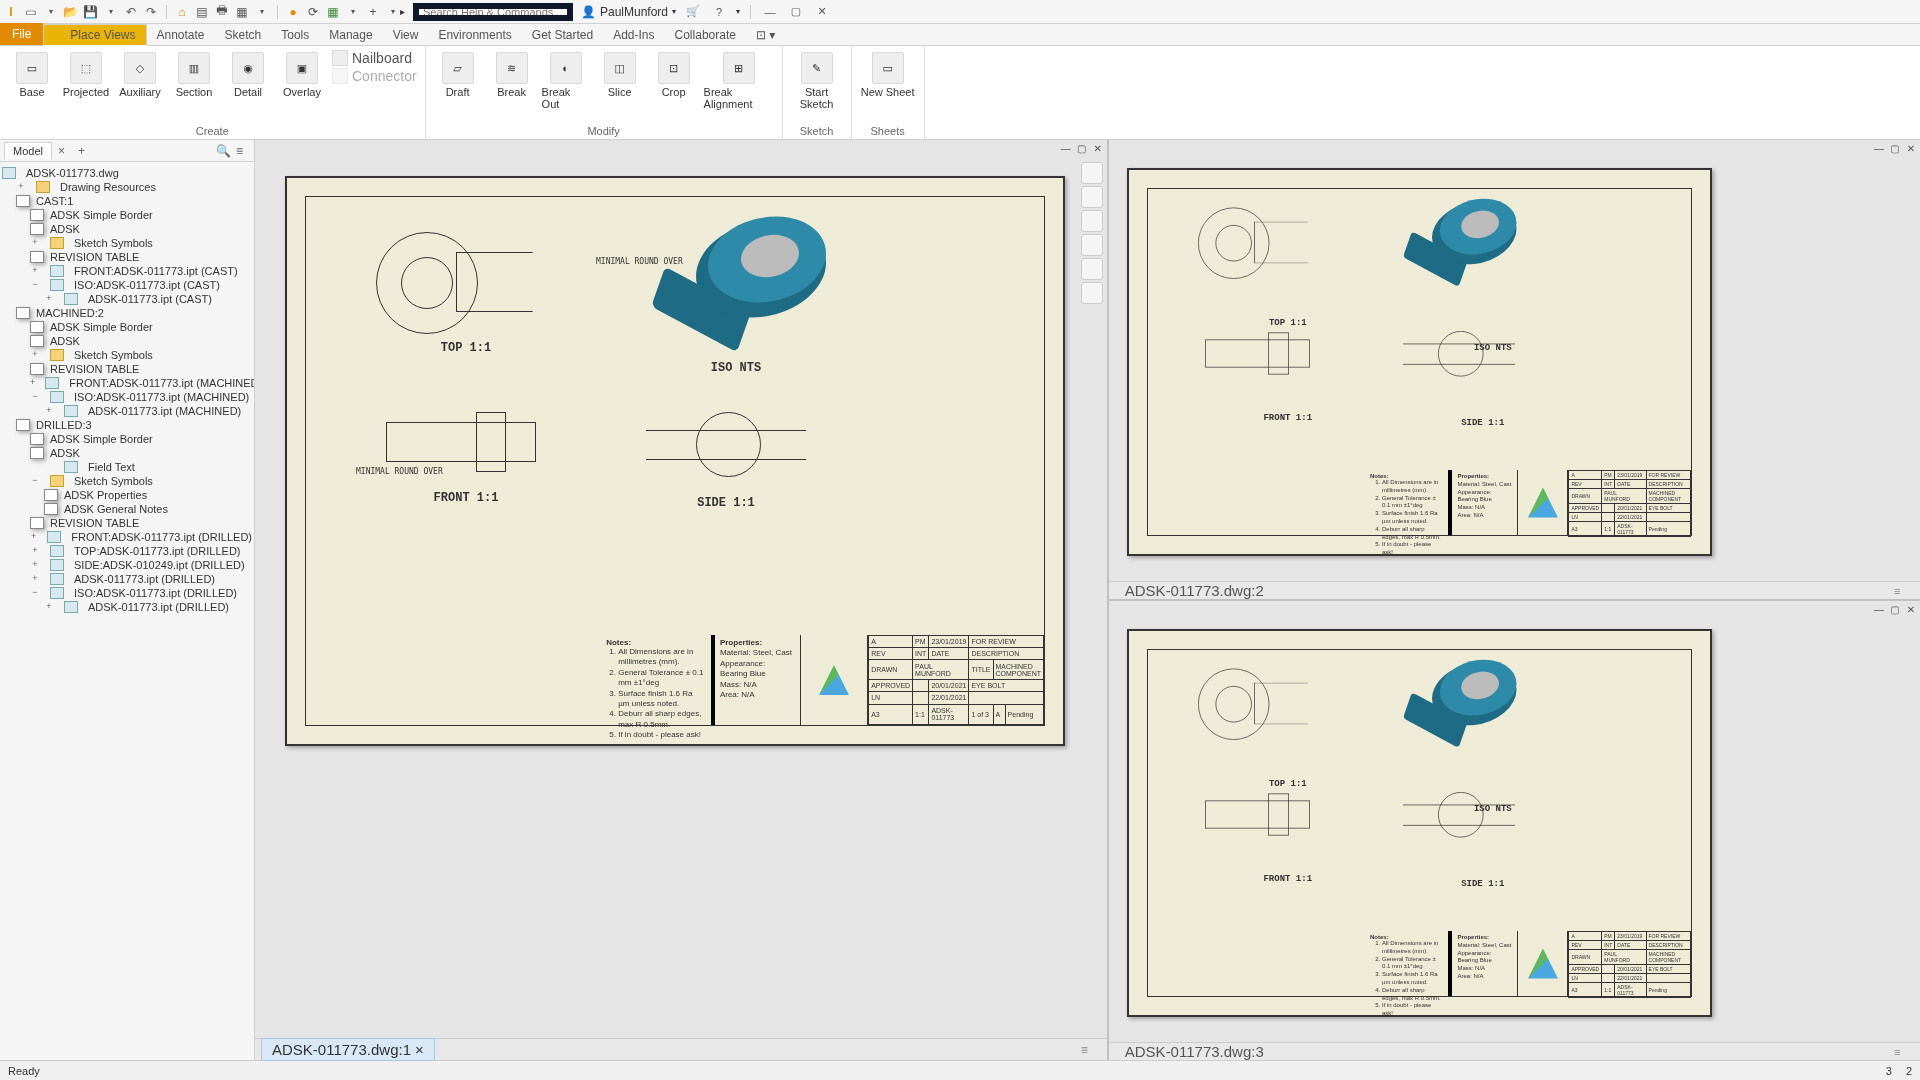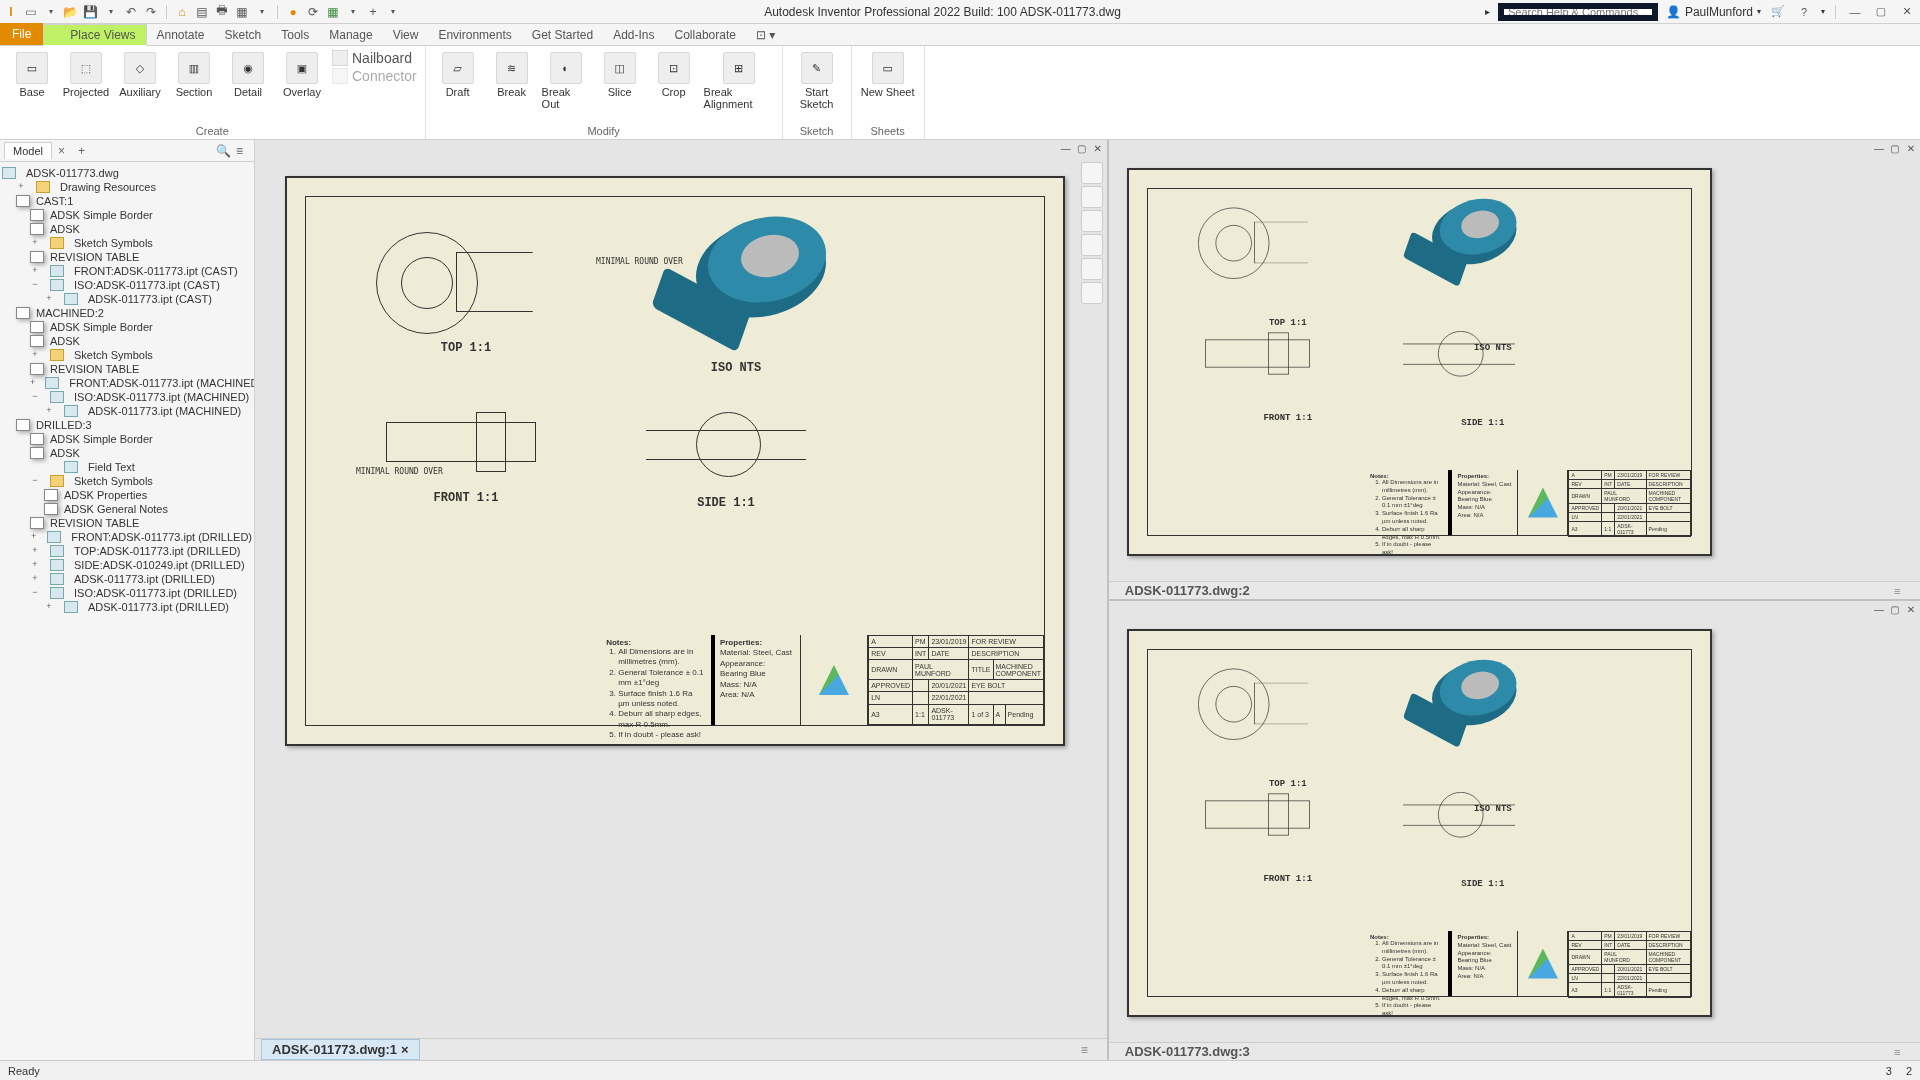--- a/index.html
+++ b/index.html
@@ -13,21 +13,21 @@
 .titlebar .right { display: flex; align-items: center; gap: 8px; }
 .search-help { width: 160px; height: 18px; border: 6px solid #0f172a; padding: 0 4px; font-size: 11px; color: #888; background: #fff; }
 .user { font-size: 12px; color: #333; display: flex; align-items: center; gap: 4px; }
 .win-btn { width: 18px; height: 14px; display: inline-flex; align-items: center; justify-content: center; color: #555; font-size: 11px; }
 .sep { width: 1px; height: 14px; background: #ccc; margin: 0 2px; }
 
 
 .ribbon-tabs { height: 22px; background: #f5f5f5; display: flex; align-items: flex-end; border-bottom: 1px solid #d0d0d0; padding-left: 0px; }
 .ribbon-tab { padding: 3px 10px; font-size: 12px; color: #555; cursor: pointer; }
 .ribbon-tab.file { background: #e38b00; color: #fff; font-weight: normal; padding: 4px 12px; }
-.ribbon-tab.active { background: #bef264; border: 1px solid #d0d0d0; border-bottom: 1px solid #fff; margin-bottom: -1px; padding-left: 26px; }
+.ribbon-tab.active { background: #eab308; border: 1px solid #d0d0d0; border-bottom: 1px solid #fff; margin-bottom: -1px; padding-left: 26px; }
 
 
 .ribbon { height: 94px; background: #fff; display: flex; border-bottom: 1px solid #d0d0d0; }
 .ribbon-group { border-right: 1px solid #e0e0e0; padding: 4px 8px 2px; display: flex; flex-direction: column; }
 .ribbon-group-body { flex: 1; display: flex; gap: 6px; align-items: flex-start; }
 .ribbon-group-label { text-align: center; font-size: 11px; color: #666; margin-top: auto; }
 .rb-btn { display: flex; flex-direction: column; align-items: center; width: 48px; font-size: 11px; color: #333; gap: 2px; padding-top: 2px; }
 .rb-btn .icn { width: 32px; height: 32px; background: #eee; border: 1px solid #d8d8d8; border-radius: 2px; display: flex; align-items: center; justify-content: center; }
 .rb-small { display: flex; flex-direction: column; gap: 2px; }
 .rb-small-item { display: flex; align-items: center; gap: 4px; font-size: 14px; color: #555; }
@@ -104,21 +104,21 @@
 .sheet.small .tb-grid table { font-size: 5px; }
 .tb-grid td { border: 1px solid #333; padding: 1px 2px; }
 .logo-tri { width: 30px; height: 30px; background: linear-gradient(135deg, #5cb85c 50%, #4aa8e0 50%); clip-path: polygon(50% 0, 100% 100%, 0 100%); }
 .tb-notes ol { padding-left: 12px; }
 .tb-notes li, .tb-props div { line-height: 1.3; }
 .tb-hdr { font-weight: bold; }
 
 
 .sheet-tabs { height: 22px; background: #e8e8e8; border-top: 1px solid #ccc; display: flex; align-items: center; padding: 0 6px; gap: 4px; }
 .sheet-tabs.small { height: 18px; font-size: 11px; }
-.sheet-tab { padding: 2px 10px; font-size: 13px; background: #d8e8f5; border: 1px solid #a8c8e0; display: flex; align-items: center; gap: 4px; font-weight: bold; }
+.sheet-tab { padding: 2px 10px; font-size: 15px; background: #d8e8f5; border: 1px solid #a8c8e0; display: flex; align-items: center; gap: 4px; }
 .sheet-tab.inactive { background: transparent; border: none; color: #555; }
 .sheet-tabs .hb { margin-left: auto; width: 20px; color: #888; }
 
 
 .statusbar { height: 20px; background: #f0f0f0; border-top: 1px solid #ccc; display: flex; align-items: center; padding: 0 8px; font-size: 11px; }
 .statusbar .r { margin-left: auto; display: flex; gap: 14px; }
 
 
 .sheet.small .part-top { transform: scale(0.7); transform-origin: top left; }
 .sheet.small .part-iso { transform: scale(0.65); transform-origin: top left; }
@@ -145,21 +145,20 @@
     <span class="qat-icon">▦</span>
     <span class="qat-icon" style="font-size:8px">▾</span>
     <span class="sep"></span>
     <span class="qat-icon" style="color:#e38b00">●</span>
     <span class="qat-icon">⟳</span>
     <span class="qat-icon" style="color:#3a8a3a">▦</span>
     <span class="qat-icon" style="font-size:8px">▾</span>
     <span class="qat-icon">+</span>
     <span class="qat-icon" style="font-size:8px">▾</span>
   </div>
-  <div class="app-title">Autodesk Inventor Professional 2022 Build: 100   ADSK-011773.dwg</div>
   <div class="right">
     <span style="font-size:10px">▸</span>
     <input class="search-help" placeholder="Search Help &amp; Commands..." style="">
     <span class="user">
       <span style="color:#e38b00">👤</span>
       <span>PaulMunford</span>
       <span style="font-size:8px">▾</span>
     </span>
     <span class="win-btn">🛒</span>
     <span class="win-btn">?</span>

